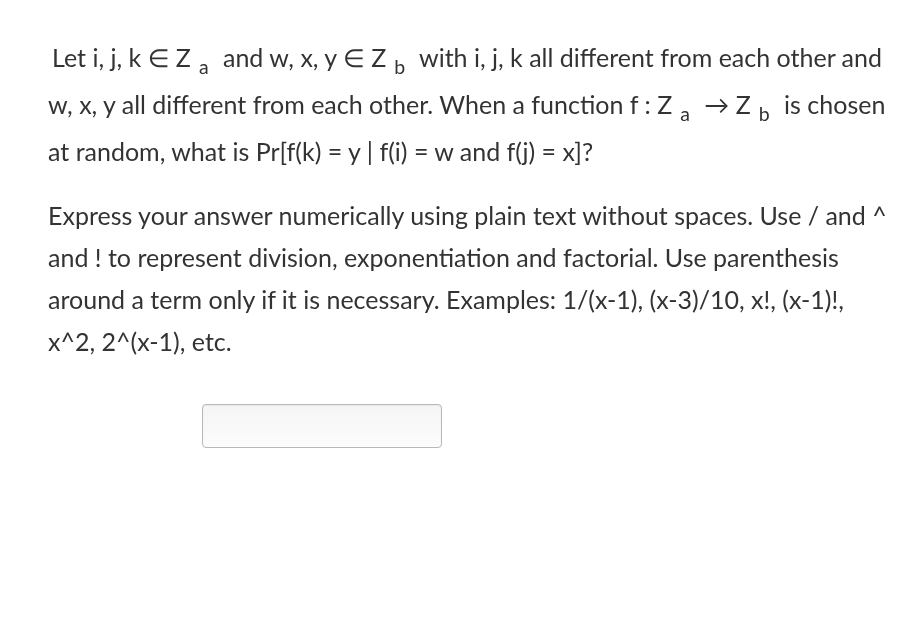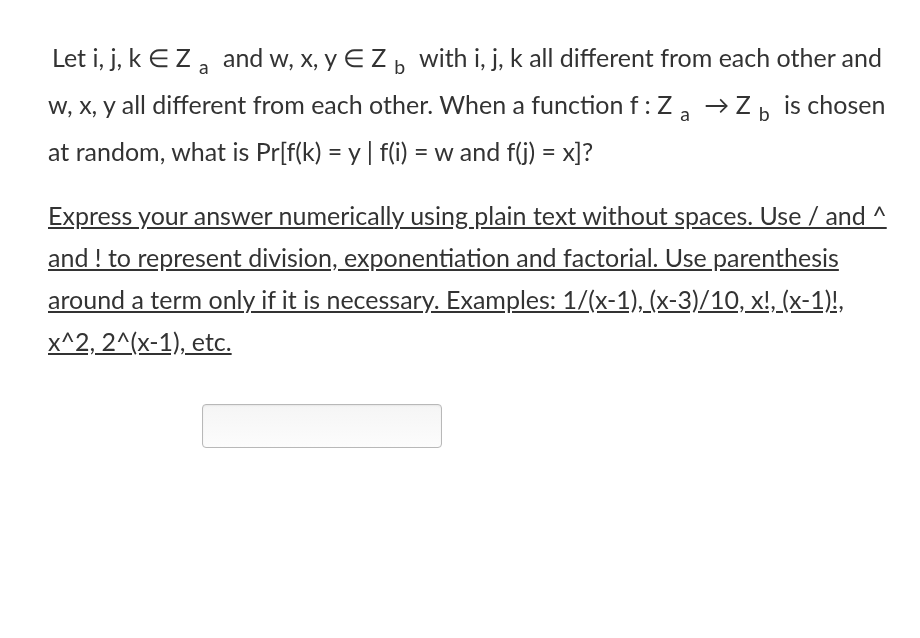--- a/index.html
+++ b/index.html
@@ -19,21 +19,20 @@
       font-size: 25px;
       line-height: 1.68;
       color: #333333;
       margin-bottom: 22px;
     }
     .instruction-block {
       font-size: 25px;
       line-height: 1.68;
       color: #333333;
       margin-bottom: 38px;
-      text-decoration: underline;
     }
     .subscript {
       font-size: 0.78em;
       vertical-align: sub;
       position: relative;
       top: 0.05em;
     }
     .answer-area {
       padding-left: 150px;
     }

